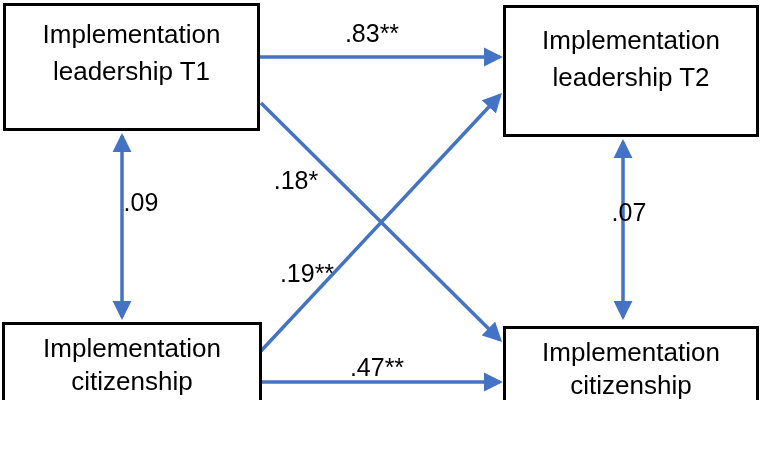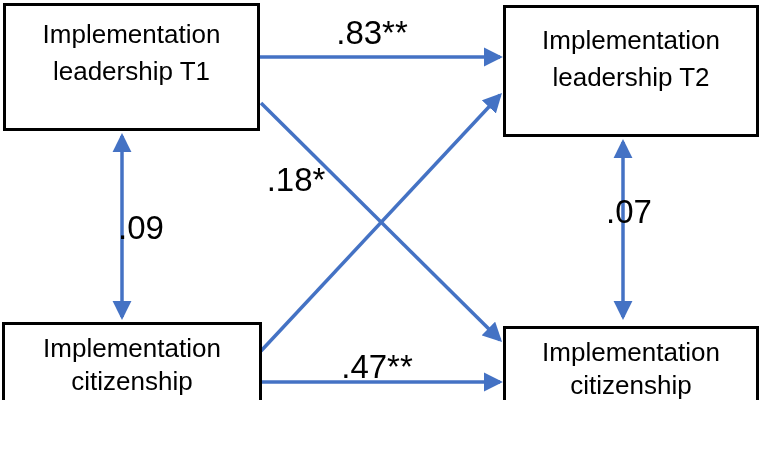--- a/index.html
+++ b/index.html
@@ -42,30 +42,30 @@
     z-index: 1;
   }
   .arrow-layer line {
     stroke: #4472C4;
     stroke-width: 3.5;
     fill: none;
   }
   .edge-label {
     position: absolute;
     transform: translate(-50%, -50%);
-    font-size: 33px;
+    font-size: 25px;
     color: #000000;
     white-space: nowrap;
     z-index: 3;
   }
   #label-auto-lead  { left: 372px; top: 33px;  }
   #label-cross-lead { left: 296px; top: 180px; }
   #label-cross-icb  { left: 307px; top: 273px; }
   #label-auto-icb   { left: 377px; top: 359px; margin-top: 8px; }
-  #label-corr-t1    { left: 141px; top: 228px; }
+  #label-corr-t1    { left: 141px; top: 202px; }
   #label-corr-t2    { left: 629px; top: 212px; }
 </style>
 </head>
 <body>
 
 <div class="canvas">
 
   <svg class="arrow-layer" viewBox="0 0 762 457" xmlns="http://www.w3.org/2000/svg" aria-hidden="true">
     <defs>
       <marker id="mEnd" viewBox="0 0 10 10" refX="8.5" refY="5" markerWidth="5.5" markerHeight="5.5" orient="auto">
@@ -94,20 +94,21 @@
 behavior T1</div>
 
   <div class="node lines-3" id="node-icb-t2">Implementation
 citizenship
 behavior T2</div>
 
   <div class="edge-label" id="label-auto-lead">.83**</div>
 
   <div class="edge-label" id="label-cross-lead">.18*</div>
 
+  <div class="edge-label" id="label-cross-icb">.19**</div>
 
   <div class="edge-label" id="label-auto-icb">.47**</div>
 
   <div class="edge-label" id="label-corr-t1">.09</div>
 
   <div class="edge-label" id="label-corr-t2">.07</div>
 
 </div>
 
 </body></html>

